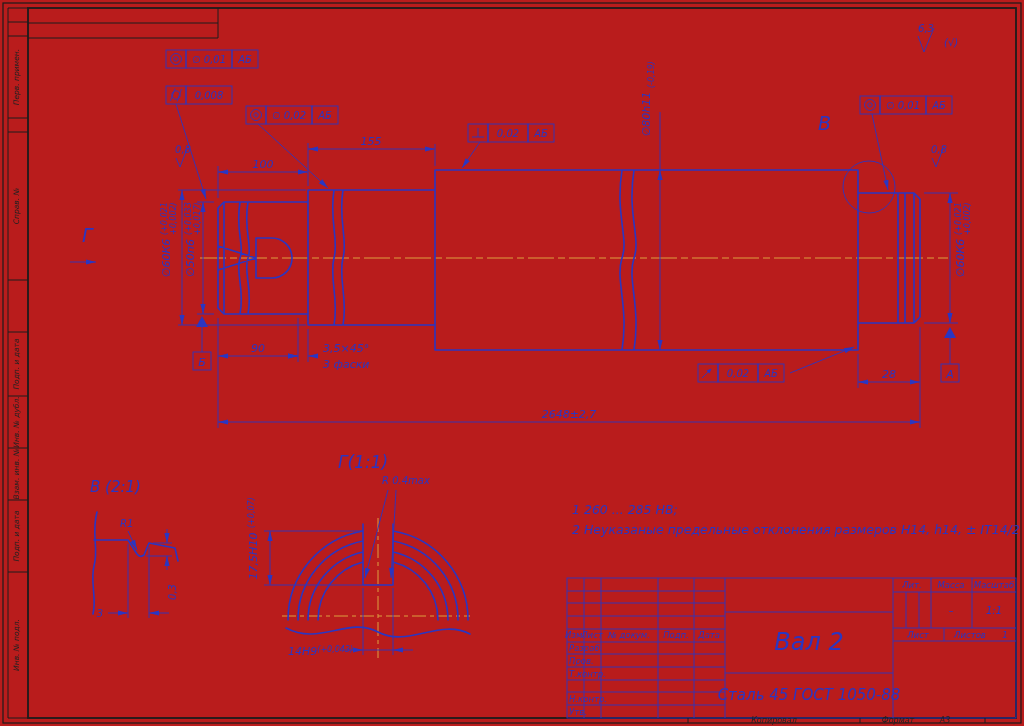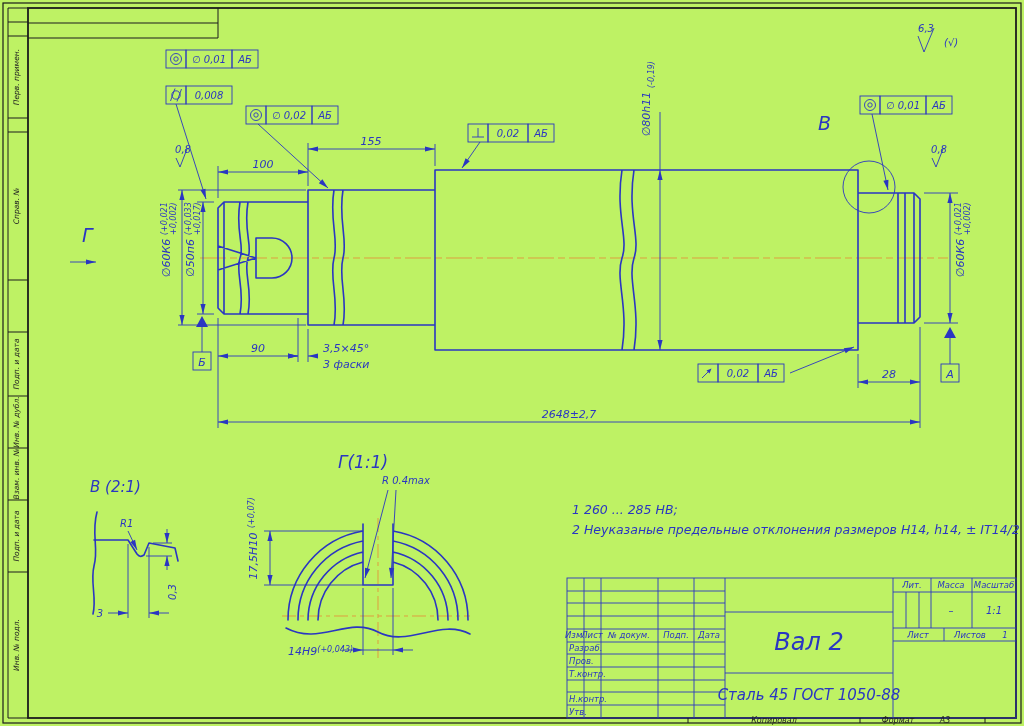--- a/index.html
+++ b/index.html
@@ -1,16 +1,16 @@
 <!DOCTYPE html>
 <html><head>
 <meta charset="utf-8">
 <style>
   html,body{margin:0;padding:0;background:#e8e8e8;}
-  .page{width:1024px;height:726px;background:#bef264;position:relative;overflow:hidden;}
+  .page{width:1024px;height:726px;background:#b91c1c;position:relative;overflow:hidden;}
   svg{display:block;}
   text{font-family:"DejaVu Sans",sans-serif;font-style:italic;fill:#2a36c2;}
   .o{stroke:#2a36c2;fill:none;stroke-width:1.6;stroke-linejoin:round;stroke-linecap:round;}
   .t{stroke:#2a36c2;fill:none;stroke-width:0.9;}
   .blk{stroke:#1c1c1c;fill:none;}
   .cl{stroke:#dd9f3e;fill:none;stroke-width:1;}
   .fil{fill:#2a36c2;stroke:none;}
   .dim{font-size:11px;} .dev{font-size:8px;} .fcf-t{font-size:10px;}
   .big{font-size:19px;} .vt{font-size:15px;} .note{font-size:12.5px;}
   .tb-s{font-size:8.5px;} .tb-m{font-size:10px;} .tb-name{font-size:24px;} .tb-mat{font-size:15px;}

